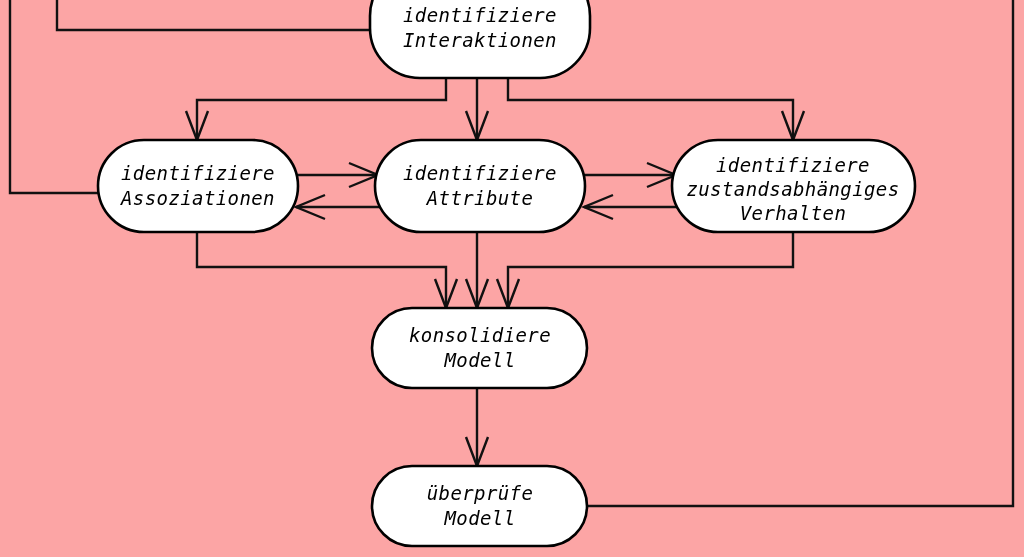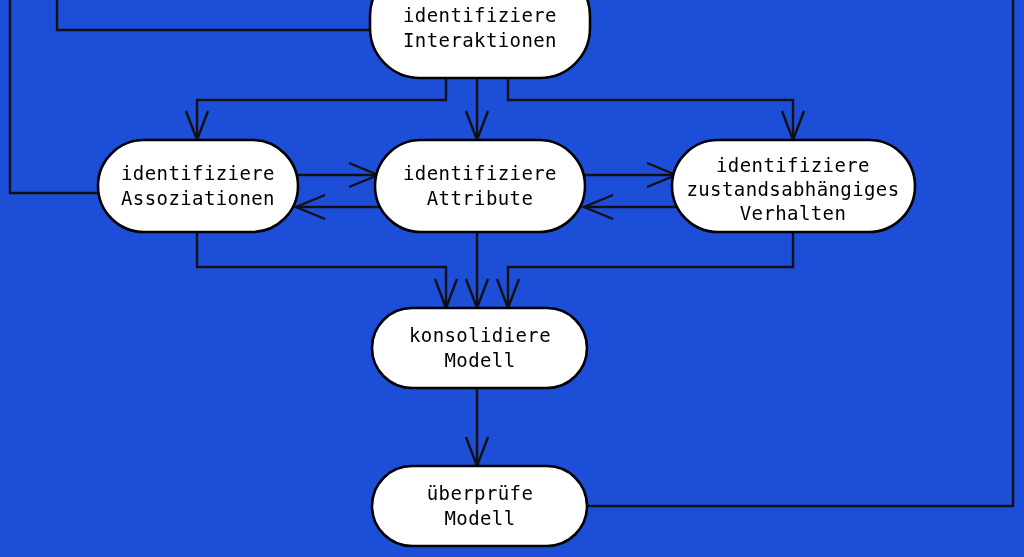--- a/index.html
+++ b/index.html
@@ -7,22 +7,23 @@
     padding: 0;
     background: #ffffff;
   }
   body {
     font-family: "DejaVu Sans Mono", "Liberation Mono", monospace;
   }
   #diagram-root {
     position: relative;
     width: 1024px;
     height: 557px;
-    background: #1d4ed8;
+    background: #fca5a5;
     overflow: hidden;
+    font-style: italic;
   }
   svg#flow {
     display: block;
     width: 1024px;
     height: 557px;
   }
   .node-shape {
     fill: #ffffff;
     stroke: #000000;
     stroke-width: 2.6;

